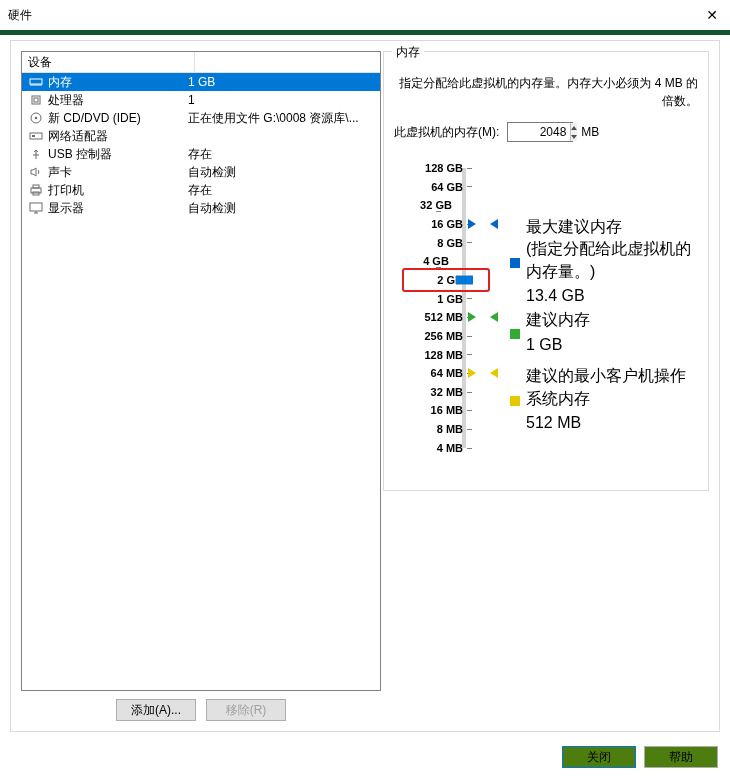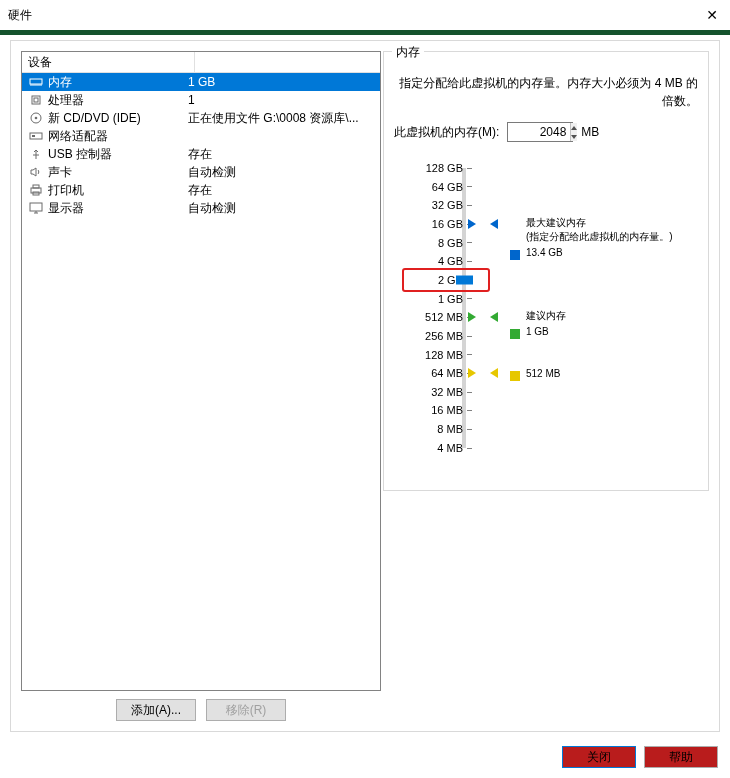--- a/index.html
+++ b/index.html
@@ -210,20 +210,21 @@
     position: absolute;
     left: 0;
     width: 68px;
     display: flex;
     align-items: center;
     justify-content: flex-end;
     height: 14px;
     transform: translateY(-50%);
     font-size: 11px;
     color: #000;
+    font-weight: bold;
   }
   .tick-row .lbl { margin-right: 4px; }
   .tick-row .tick {
     width: 5px;
     height: 1px;
     background: #808080;
   }
   .marker {
     position: absolute;
     width: 0; height: 0;
@@ -242,23 +243,23 @@
   }
   .red-box {
     position: absolute;
     border: 2px solid #e02020;
     border-radius: 3px;
     box-sizing: border-box;
   }
   .legend-item {
     position: absolute;
     left: 106px;
-    font-size: 10px;
-    display: flex;
-    align-items: flex-end;
+    font-size: 16px;
+    display: flex;
+    align-items: center;
     gap: 6px;
     max-width: 190px;
   }
   .legend-item .sq {
     width: 10px;
     height: 10px;
     margin-top: 2px;
     flex: none;
   }
   .legend-item .txt { line-height: 1.4; }
@@ -267,21 +268,21 @@
   .footer {
     position: absolute;
     bottom: 10px;
     right: 12px;
     display: flex;
     gap: 8px;
   }
   .footer .btn {
     min-width: 74px;
     border: 1px solid #0078d7;
-    background: #b91c1c;
+    background: #4d7c0f;
   }
 
   
   .ico { width:14px; height:12px; }
 </style>
 </head>
 <body>
 
 <div class="window">
   <div class="titlebar">
@@ -428,33 +429,33 @@
           <div class="slider-area" id="slider-area">
             <div class="track"></div>
           <div class="tick-row" style="top: 2px;">
                 <span class="lbl">128 GB</span>
                 <span class="tick"></span>
               </div>
               <div class="tick-row" style="top: 20.6667px;">
                 <span class="lbl">64 GB</span>
                 <span class="tick"></span>
               </div>
-              <div class="tick-row" style="top: 39.3333px;">
+              <div class="tick-row" style="top: 39.3333px; flex-direction: column;">
                 <span class="lbl">32 GB</span>
                 <span class="tick"></span>
               </div>
               <div class="tick-row" style="top: 58px;">
                 <span class="lbl">16 GB</span>
                 <span class="tick"></span>
               </div>
               <div class="tick-row" style="top: 76.6667px;">
                 <span class="lbl">8 GB</span>
                 <span class="tick"></span>
               </div>
-              <div class="tick-row" style="top: 95.3333px;">
+              <div class="tick-row" style="top: 95.3333px; flex-direction: column;">
                 <span class="lbl">4 GB</span>
                 <span class="tick"></span>
               </div>
               <div class="tick-row" style="top: 114px;">
                 <span class="lbl">2 GB</span>
                 <span class="tick"></span>
               </div>
               <div class="tick-row" style="top: 132.667px;">
                 <span class="lbl">1 GB</span>
                 <span class="tick"></span>
@@ -510,20 +511,21 @@
     <div class="txt">
       <div>建议内存</div>
                   <div class="sub">1 GB</div>
                 </div>
               </div>
               <div class="marker left" style="top: 202.333px; color: rgb(230, 199, 0);"></div>
               <div class="marker right" style="top: 202.333px; color: rgb(230, 199, 0);"></div>
               <div class="legend-item" style="top: 199.333px;">
                 <span class="sq" style="background:#e6c700"></span>
     <div class="txt">
+      <div>建议的最小客户机操作系统内存</div>
                   <div class="sub">512 MB</div>
                 </div>
               </div>
             </div>
         </div>
       </div>
     </div>
   </div>
 
   <div class="footer">

